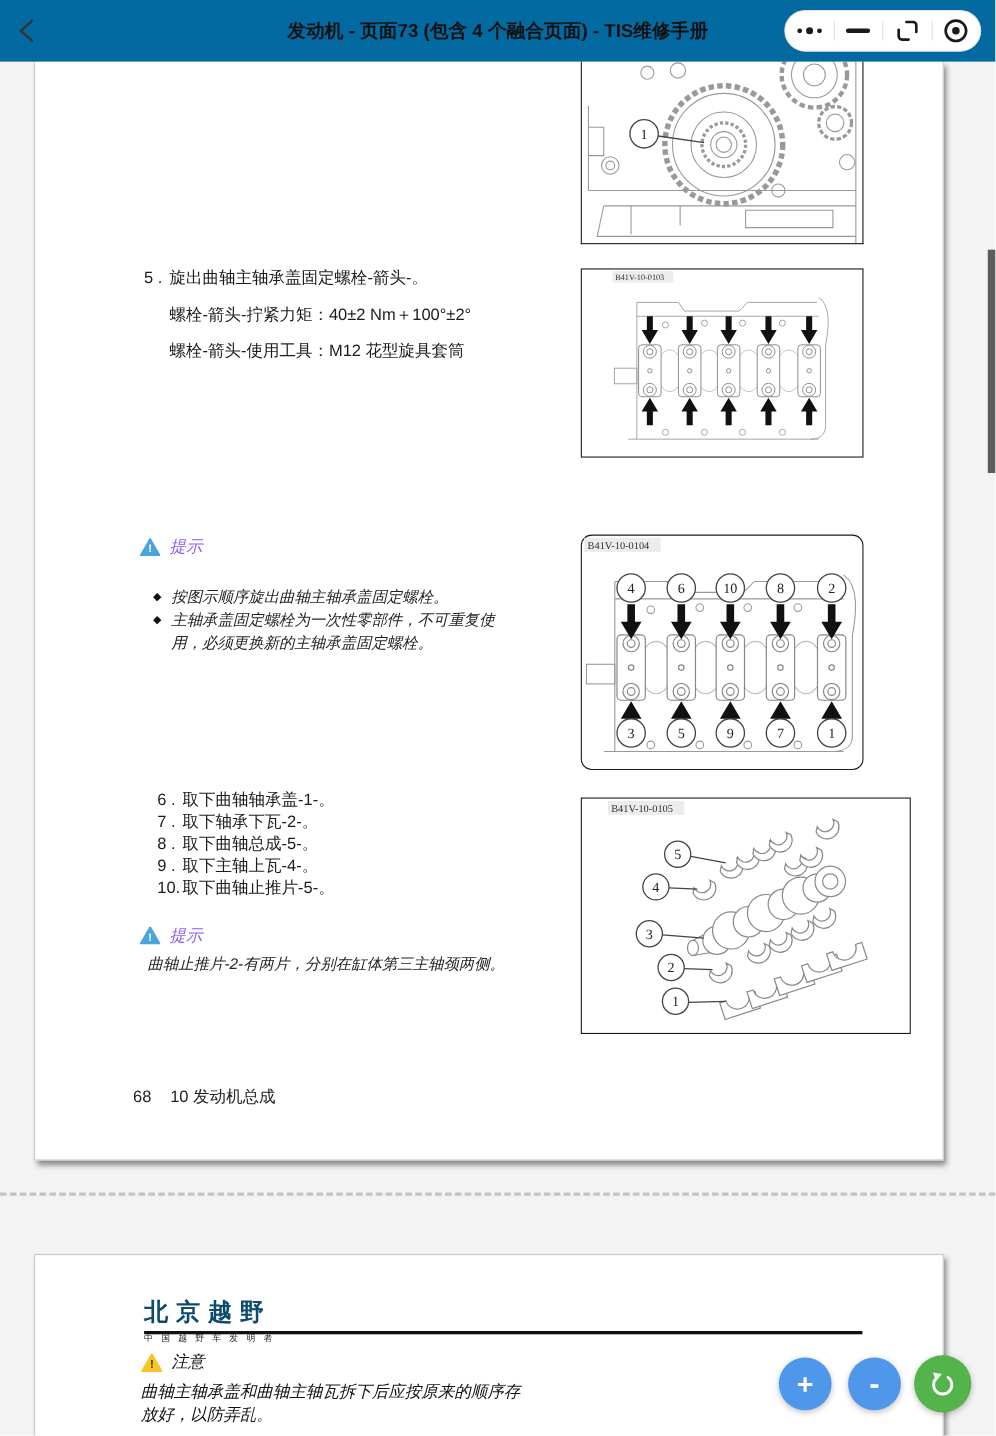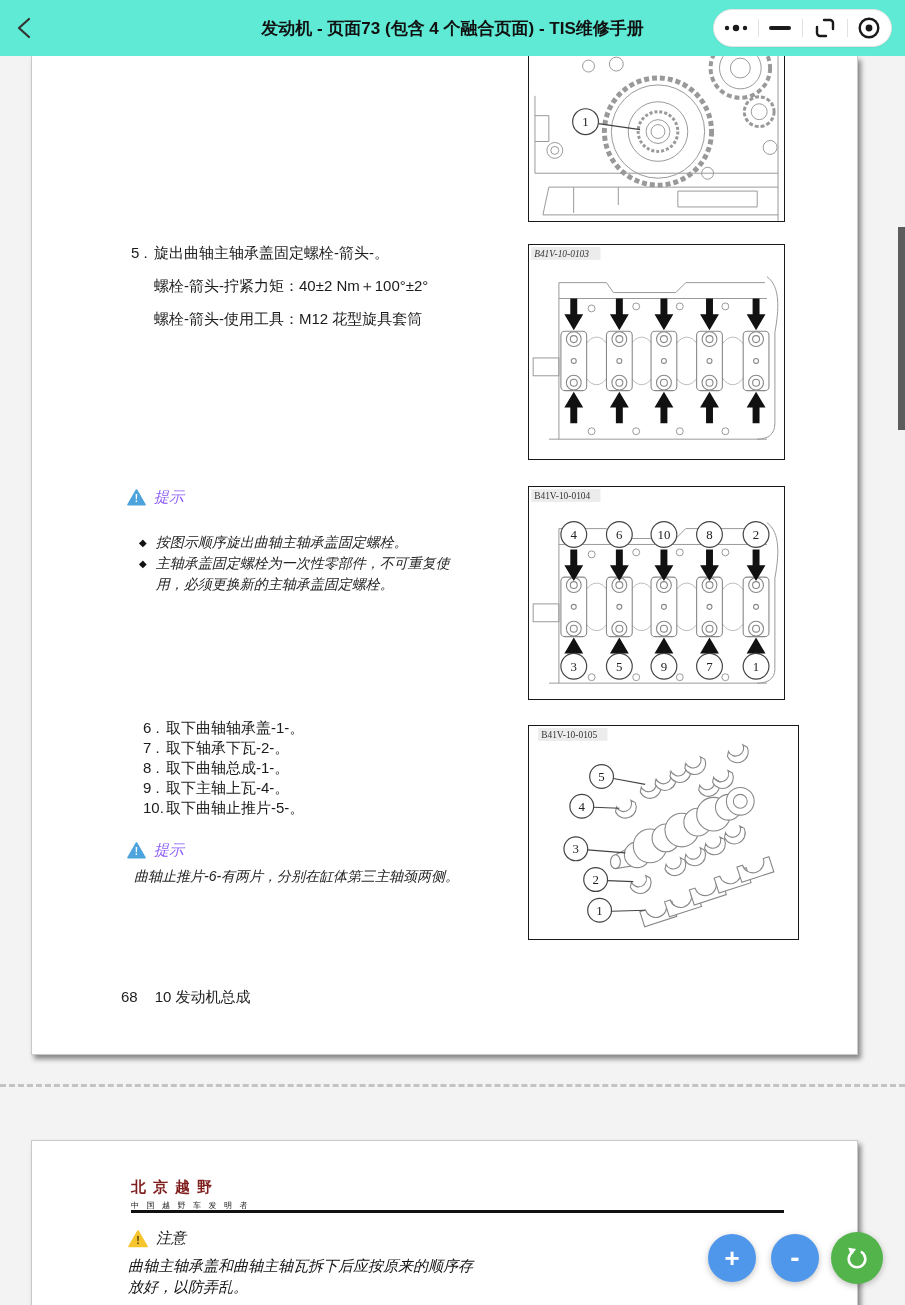--- a/index.html
+++ b/index.html
@@ -6,21 +6,21 @@
   html,body { width:905px; height:1305px; }
   body {
     position:relative; overflow:hidden;
     background:#f3f3f3;
     font-family:"Liberation Sans", sans-serif;
     color:#1b1b1b;
   }
   
   .header {
     position:absolute; left:0; top:0; width:905px; height:56px;
-    background:#5eead4; z-index:30;
+    background:#0369a1; z-index:30;
   }
   .back-btn { position:absolute; left:12px; top:14px; width:28px; height:28px; cursor:pointer; }
   .hdr-title {
     position:absolute; left:0; right:0; top:0; height:56px;
     display:flex; align-items:center; justify-content:center;
     font-size:17px; font-weight:700; color:#111;
   }
   .capsule {
     position:absolute; right:13px; top:9px; width:179px; height:38px;
     background:#fff; border:1px solid #e4e4e4; border-radius:19px;
@@ -34,41 +34,41 @@
     position:absolute; background:#fff;
     border:1px solid #c9c9c9;
     box-shadow:3px 4px 5px rgba(0,0,0,0.45);
   }
   #page1 { left:31px; top:56px; width:827px; height:999px; border-top:none; z-index:5; }
   #page2 { left:31px; top:1140px; width:827px; height:180px; z-index:5; }
   .separator { position:absolute; left:0; top:1084px; width:905px; border-top:3px dashed #c3c3c3; z-index:4; }
   
   .fig { position:absolute; background:#fff; border:1.5px solid #1a1a1a; }
   #fig1 { left:496px; top:0px;  width:257px; height:166px; border-top:none; }
-  #fig2 { left:496px; top:188px; width:257px; height:216px;font-style:italic; }
-  #fig3 { left:496px; top:430px; width:257px; height:214px; }
-  #fig4 { left:496px; top:669px; width:271px; height:215px; }
+  #fig2 { left:496px; top:188px; width:257px; height:172px; }
+  #fig3 { left:496px; top:430px; width:257px; height:214px;border-radius:10px; }
+  #fig4 { left:496px; top:669px; width:300px; height:215px; }
   .fig svg { display:block; width:100%; height:100%; }
   .figlabel { font-family:"Liberation Serif", serif; font-size:9.5px; fill:#333; }
   .circled { font-family:"Liberation Serif", serif; font-size:13px; fill:#222; }
   
   .abs { position:absolute; }
   .steptext { font-size:15px; line-height:20px; color:#1b1b1b; }
   .stepnum { display:inline-block; width:23px; font-size:15px; }
   .subline { font-size:15px; color:#1b1b1b; }
   .tiprow { display:flex; align-items:center; gap:8px; }
   .tiplabel { font-size:15px; font-style:italic; color:#8b5cf6; }
   .bullets { font-size:14px; font-style:italic; line-height:21px; color:#222; }
   .bullet-row { display:flex; gap:9px; }
   .bullet-ch { font-size:10px; line-height:21px; font-style:normal; color:#111; }
   .tiptext { font-size:14px; font-style:italic; color:#222; }
   .pgfooter { font-size:15px; color:#222; }
   .pgfooter .sec { margin-left:17px; }
   
-  .logo-title { font-size:15px; font-weight:900; letter-spacing:7px; color:#7f1d1d; }
+  .logo-title { font-size:22px; font-weight:900; letter-spacing:7px; color:#0c4a6e; }
   .logo-sub { font-size:8px; letter-spacing:7.5px; color:#222; margin-top:3px; }
   .logo-rule { position:absolute; left:99px; top:69px; width:653px; height:2.5px; background:#111; }
   .caution-label { font-size:15px; font-style:italic; font-weight:400; color:#111; }
   .caution-text { font-size:15px; font-style:italic; color:#111; line-height:21px; width:345px; }
   
   .fab {
     position:absolute; border-radius:50%;
     display:flex; align-items:center; justify-content:center;
     color:#fff; cursor:pointer; z-index:40;
     box-shadow:0 2px 6px rgba(0,0,0,0.25);
@@ -315,34 +315,34 @@
         <text class="circled" x="136" y="185.5">9</text>
         <text class="circled" x="182" y="185.5">7</text>
         <text class="circled" x="229" y="185.5">1</text>
       </g>
     </svg>
   </div>
 
   <div class="abs" style="left:87px; top:662px; width:400px;margin-left:24px;">
     <div class="steptext"><span class="stepnum">6 .</span><span>取下曲轴轴承盖-1-。</span></div>
     <div class="steptext"><span class="stepnum">7 .</span><span>取下轴承下瓦-2-。</span></div>
-    <div class="steptext"><span class="stepnum">8 .</span><span>取下曲轴总成-1-。</span></div>
+    <div class="steptext"><span class="stepnum">8 .</span><span>取下曲轴总成-5-。</span></div>
     <div class="steptext"><span class="stepnum">9 .</span><span>取下主轴上瓦-4-。</span></div>
     <div class="steptext"><span class="stepnum">10.</span><span>取下曲轴止推片-5-。</span></div>
   </div>
 
   <div class="abs" style="left:95px; top:785px; width:420px;">
     <div class="tiprow">
       <svg width="19" height="17" viewBox="0 0 19 17">
         <path d="M9.5,1 L18,15.7 H1 Z" fill="#4da3dc" stroke="#4da3dc" stroke-width="1.6" stroke-linejoin="round"></path>
         <text x="9.5" y="13" text-anchor="middle" font-size="10" font-weight="bold" fill="#fff">!</text>
       </svg>
       <span class="tiplabel">提示</span>
     </div>
-    <div class="tiptext" style="margin:8px 0 0 7px;">曲轴止推片-6-有两片，分别在缸体第三主轴颈两侧。</div>
+    <div class="tiptext" style="margin:8px 0 0 7px;">曲轴止推片-2-有两片，分别在缸体第三主轴颈两侧。</div>
   </div>
 
   <div class="fig" id="fig4">
     <svg viewBox="0 0 257 215">
       <rect x="2" y="2" width="70" height="13" fill="#ececec"></rect>
       <text class="figlabel" x="5" y="12">B41V-10-0105</text>
       <g class="capg" stroke="#8a8a8a">
         <use href="#shell" transform="translate(115,62) rotate(-25)"></use>
         <use href="#shell" transform="translate(130,54) rotate(-25)"></use>
         <use href="#shell" transform="translate(145,46) rotate(-25)"></use>

